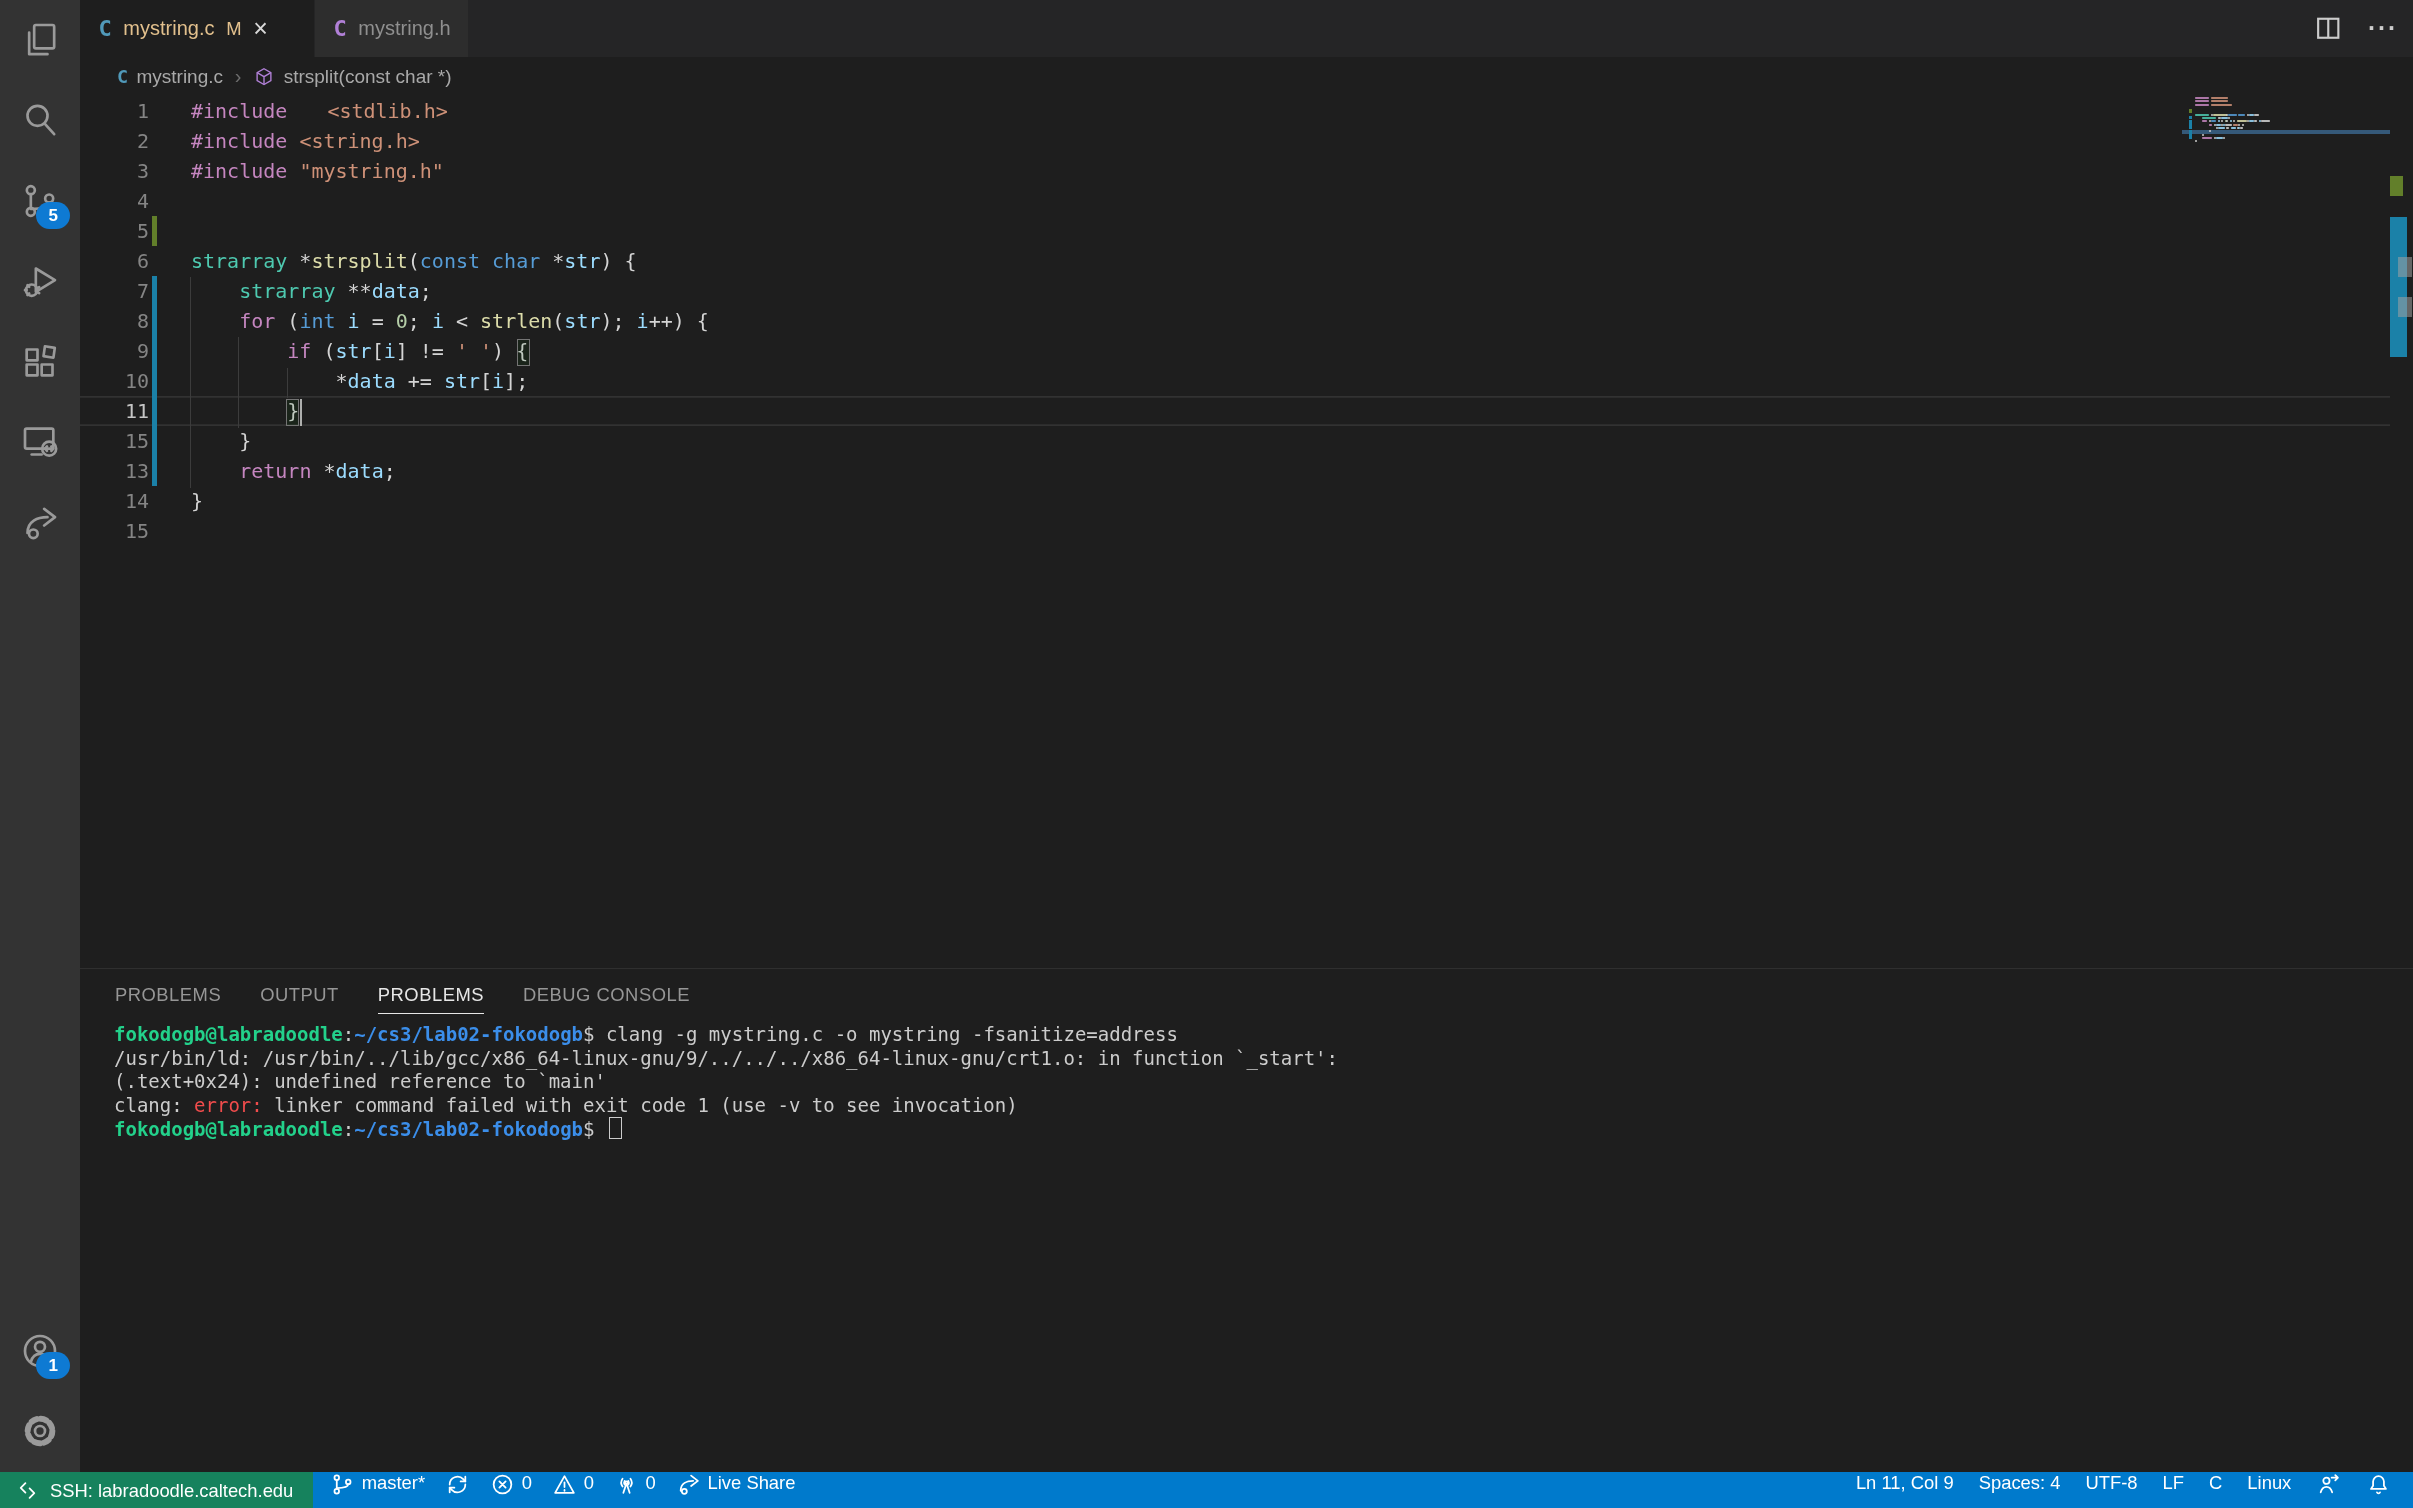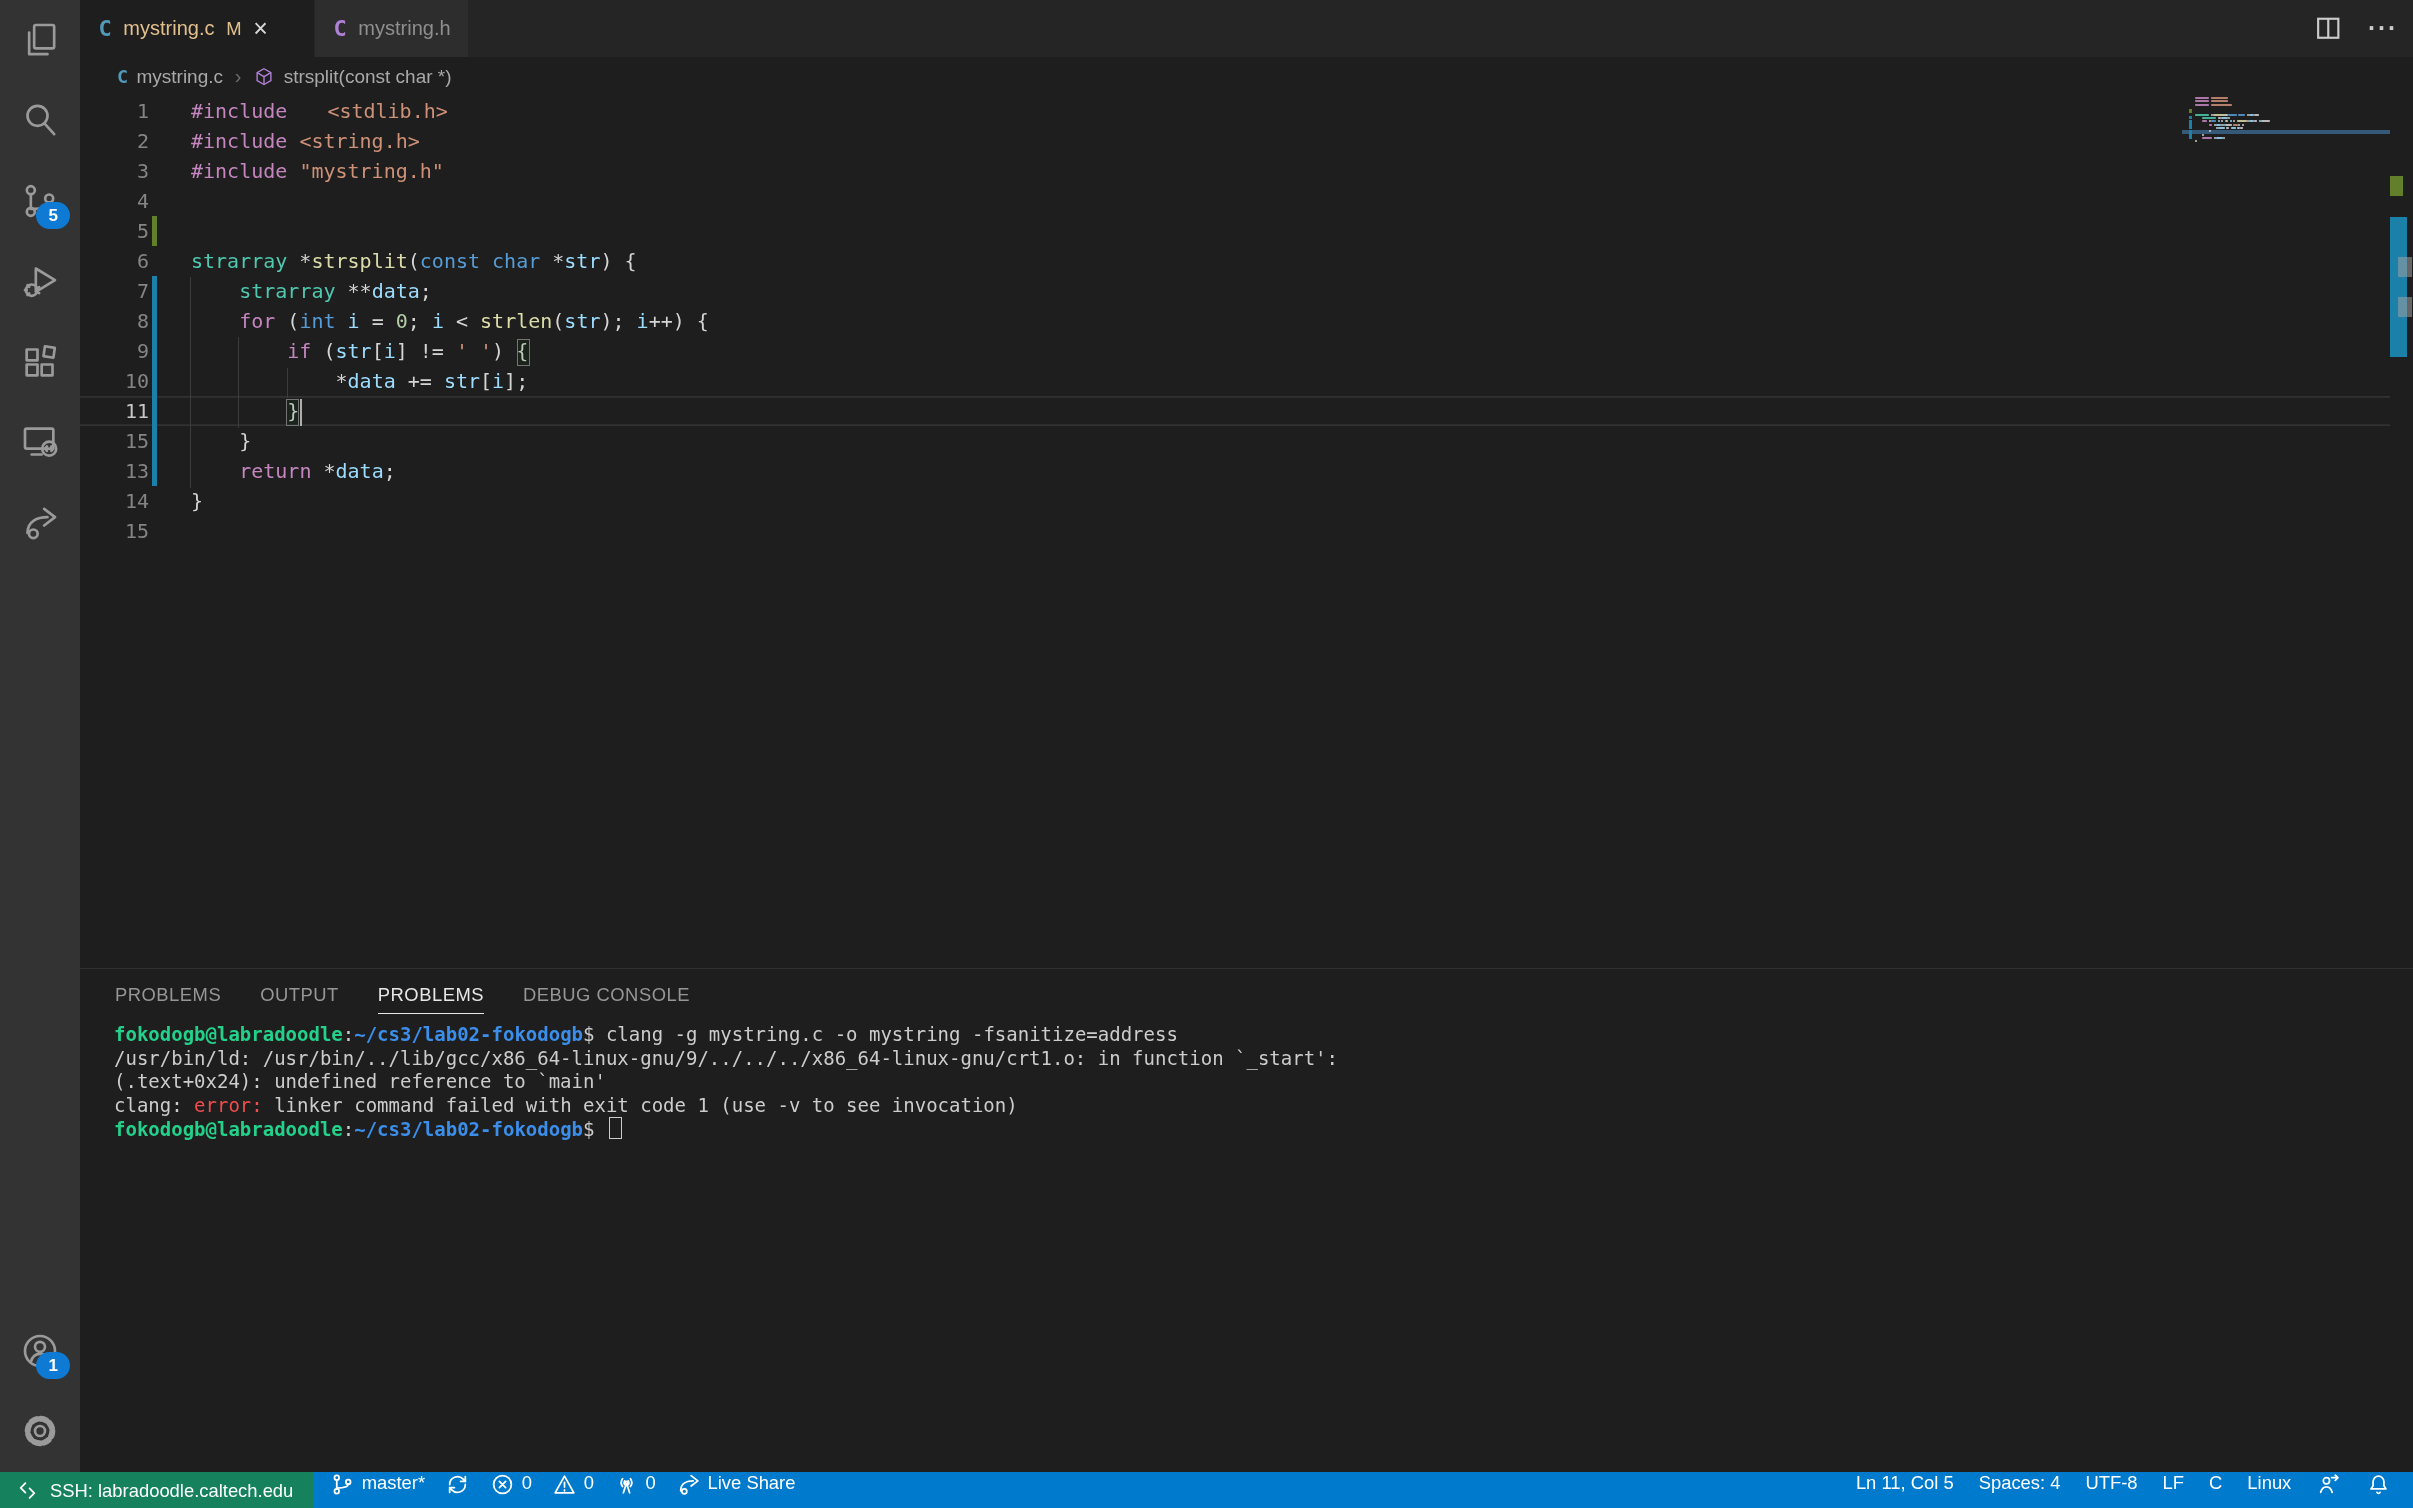--- a/index.html
+++ b/index.html
@@ -423,21 +423,21 @@
               <path d="M4.5 18c0-7 6-9.5 12-9.5"></path>
               <path d="M14.5 3.5 21 8.5l-6.5 5"></path>
               <circle cx="8" cy="18.5" r="2.4"></circle>
             </svg>
           </span>
           <span>Live Share</span>
         </div>
       </div>
     <div id="sb-right" class="sb-group">
         <div class="sb-item">
-          <span>Ln 11, Col 5</span>
+          <span>Ln 11, Col 9</span>
         </div>
         <div class="sb-item">
           <span>Spaces: 4</span>
         </div>
         <div class="sb-item">
           <span>UTF-8</span>
         </div>
         <div class="sb-item">
           <span>LF</span>
         </div>

